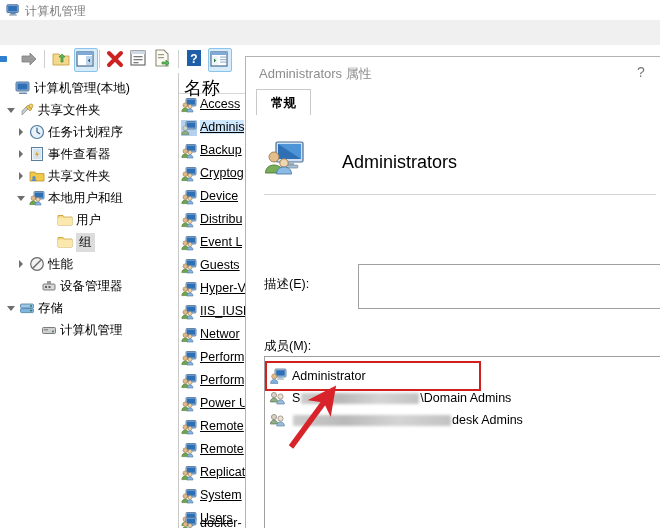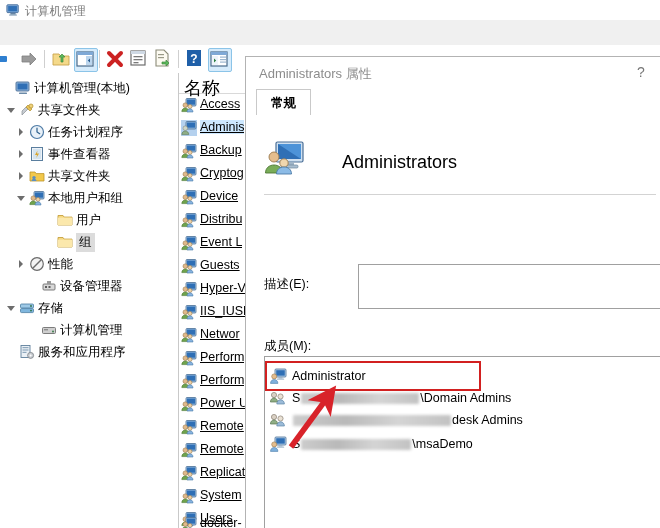--- a/index.html
+++ b/index.html
@@ -341,34 +341,20 @@
           <span class="ticon">
             <svg width="16" height="16" viewBox="0 0 16 16">
               <rect x="1.5" y="5.5" width="13" height="6" rx="1" fill="#cfcfcf" stroke="#6f6f6f" stroke-width=".9"></rect>
               <rect x="3" y="7" width="4" height="1.4" fill="#8d8d8d"></rect>
               <circle cx="12" cy="9.5" r="1" fill="#3f7f4f"></circle>
             </svg>
           </span>
           <span class="tw">计算机管理</span>
         </div>
 
-        <div class="tree-row" style="top:268px;left:6px">
-          <span class="chev none"></span>
-          <span class="ticon">
-            <svg width="16" height="16" viewBox="0 0 16 16">
-              <rect x="2" y="1.5" width="9" height="12" fill="#eaf0f5" stroke="#5f7f9c" stroke-width=".9"></rect>
-              <rect x="3.5" y="3" width="6" height="1.2" fill="#8fa8bd"></rect>
-              <rect x="3.5" y="5.4" width="6" height="1.2" fill="#8fa8bd"></rect>
-              <rect x="3.5" y="7.8" width="4" height="1.2" fill="#8fa8bd"></rect>
-              <circle cx="11.6" cy="11.4" r="3" fill="#c9cdd2" stroke="#7b8085" stroke-width=".8"></circle>
-              <circle cx="11.6" cy="11.4" r="1" fill="#fff"></circle>
-            </svg>
-          </span>
-          <span class="tw">服务和应用程序</span>
-        </div>
       </div>
 
       <div class="list-pane">
         <div class="list-header">
           <span>名称</span>
         </div>
 
         <div class="list-row" style="top:24px">
           <span class="gicon">
             <svg width="16" height="16" viewBox="0 0 16 16">
@@ -735,37 +721,20 @@
               <path d="M6.8 14c0-2.6 1.8-4.2 3.8-4.2s3.8 1.6 3.8 4.2z" fill="#9bbbd8" stroke="#5e86a8" stroke-width=".7"></path>
             </svg>
           </span>
           <span class="mem-text">
             <span></span>
             <span class="blur" style="width:158px"></span>
             <span>desk Admins</span>
           </span>
         </div>
 
-        <div class="mem-row" style="top:76px">
-          <span class="mem-icon">
-            <svg width="17" height="16" viewBox="0 0 17 16">
-              <rect x="5" y="1" width="11" height="8" rx="1" fill="#bcd6ee" stroke="#4a6e96" stroke-width=".8"></rect>
-              <rect x="6.2" y="2.2" width="8.6" height="5.5" fill="#2f6fb5"></rect>
-              <rect x="8.5" y="9" width="4" height="1.6" fill="#9fb4c7"></rect>
-              <rect x="6.8" y="10.4" width="7.4" height="1.4" rx=".6" fill="#a9bed0"></rect>
-              <circle cx="4.2" cy="8.4" r="2.5" fill="#e4bd8d" stroke="#9c7a4e" stroke-width=".6"></circle>
-              <path d="M0.5 15.4c0-2.4 1.7-3.9 3.7-3.9s3.7 1.5 3.7 3.9z" fill="#7fb0dd" stroke="#4c7ca8" stroke-width=".6"></path>
-            </svg>
-          </span>
-          <span class="mem-text">
-            <span>S</span>
-            <span class="blur" style="width:110px"></span>
-            <span>\msaDemo</span>
-          </span>
-        </div>
       </div>
     </div>
   </div>
 
   <div class="anno-box" style="left:265px;top:361px;width:212px;height:26px;"></div>
 
   <svg class="anno-arrow" style="left:280px;top:385px;" width="70" height="75" viewBox="0 0 70 75">
     <defs>
       <marker id="ahead" markerWidth="5.5" markerHeight="5.5" refX="2.4" refY="2.6" orient="auto">
         <path d="M0,0 L5.2,2.6 L0,5.2 L1.4,2.6 z" fill="#d8232a"></path>

